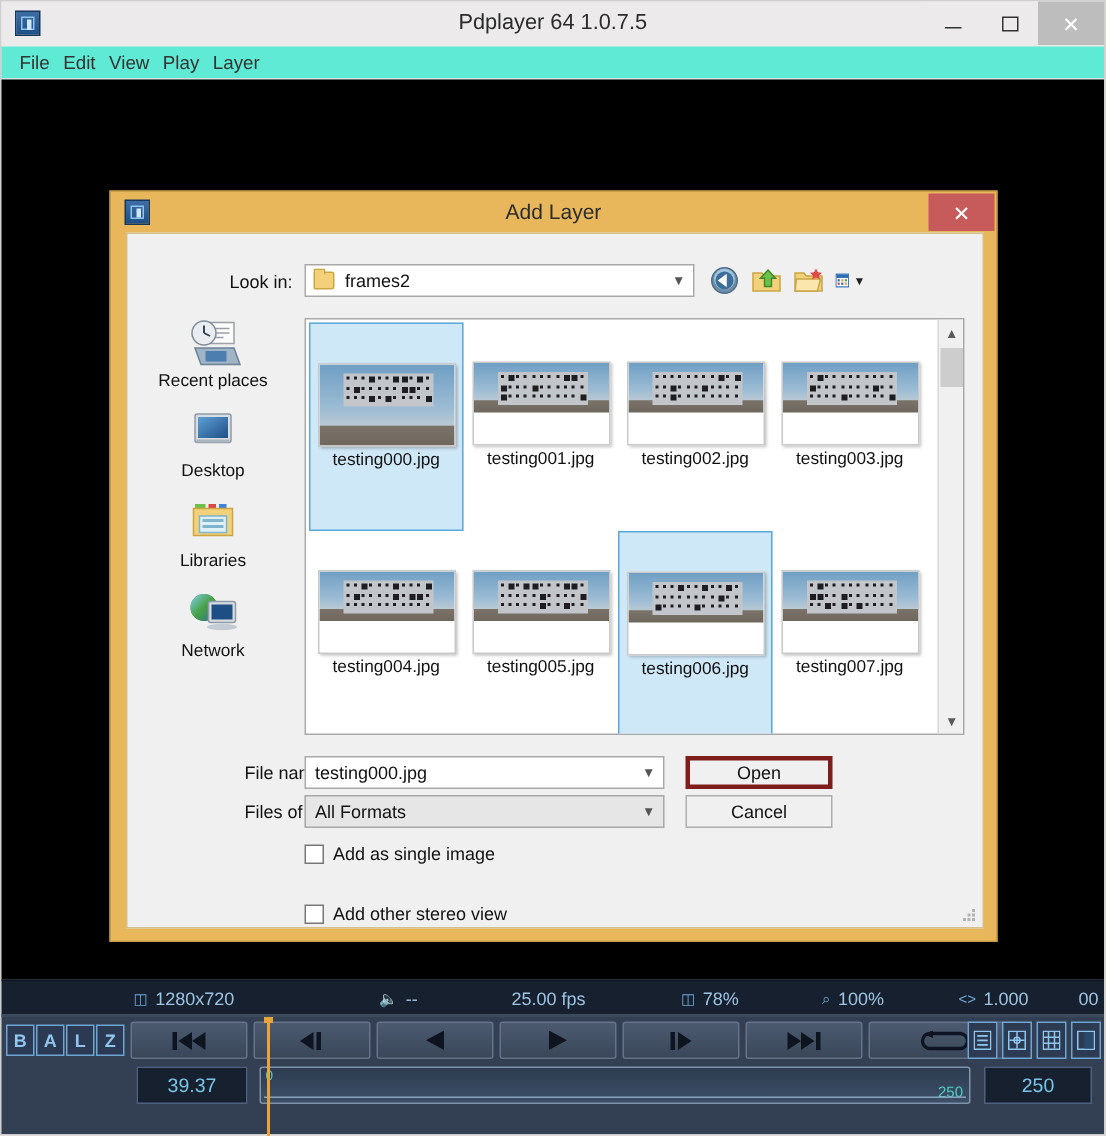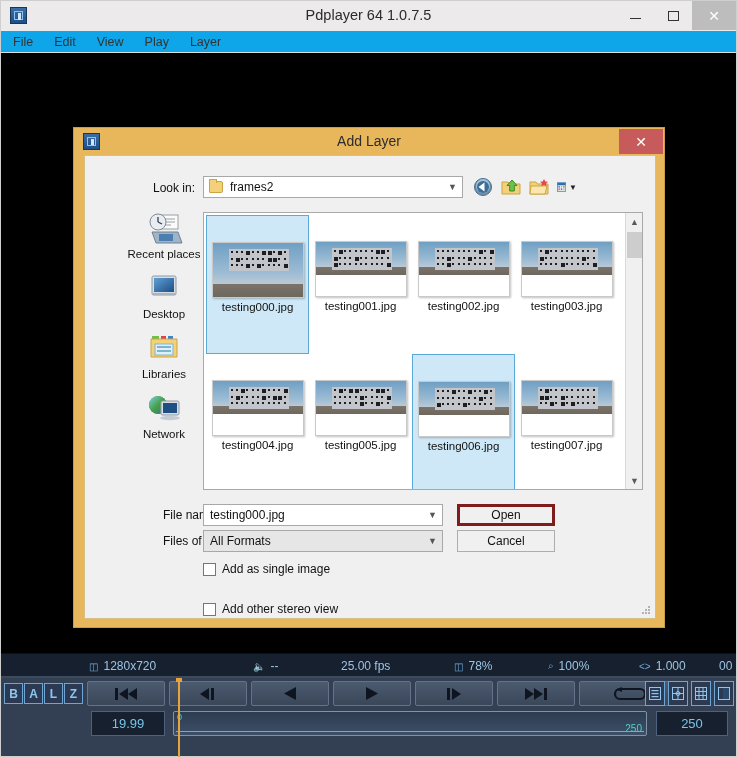--- a/index.html
+++ b/index.html
@@ -48,22 +48,22 @@
     width:38px; height:29px; display:flex; align-items:center; justify-content:center;
     color:#2b2b2b; font-size:13px; background:#eceaea;
   }
   .winbtn .glyph-min { width:11px; height:1px; background:#333; margin-top:6px;}
   .winbtn .glyph-max { width:11px; height:10px; border:1px solid #333;}
   .winbtn.close { width:44px; background:#bdbdbd; color:#fff; font-size:14px; }
 
   
   .menubar {
     position:absolute; left:0; top:30px; width:735px; height:22px;
-    background:#0ea5e9; border-bottom:1px solid #dedede;
-    display:flex; align-items:center; padding-left:12px; gap:21px;
+    background:#5eead4; border-bottom:1px solid #dedede;
+    display:flex; align-items:center; padding-left:12px; gap:9px;
   }
   .menubar .mi { font-size:12.5px; color:#333; }
 
   
   .video-area {
     position:absolute; left:0; top:52px; width:735px; height:600px;
     background:#000;
   }
 
   
@@ -233,21 +233,21 @@
     background:#f0f0f0; border-left:1px solid #d9d9d9;
   }
   .sc-btn {
     width:17px; height:17px; display:flex; align-items:center; justify-content:center;
     font-size:9px; color:#5a5a5a;
   }
   .sc-btn.down { position:absolute; bottom:0; left:0;}
   .sc-thumb { position:absolute; left:1px; top:19px; width:15px; height:26px; background:#cdcdcd; }
 
   
-  .places { position:absolute; left:30px; top:56px; width:98px;text-align:center; }
+  .places { position:absolute; left:8px; top:56px; width:98px;text-align:center; }
   .place { width:98px; height:60px; display:flex; flex-direction:column; align-items:center; margin-bottom:0px;}
   .place-ico { width:40px; height:34px; position:relative; }
   .place-lbl { font-size:11.5px; color:#111; margin-top:2px; }
 
   
   .frow { position:absolute; height:22px; }
   .flabel { position:absolute; font-size:12px; color:#111; }
   .finput {
     position:absolute; left:118px; width:240px; height:22px;
     background:#fff; border:1px solid #a8a8a8; display:flex; align-items:center;
@@ -406,21 +406,21 @@
       </div>
       <div class="rbtn">
         <svg width="12" height="13" viewBox="0 0 12 13">
             <rect x="0.5" y="0.5" width="11" height="12" fill="none" stroke="#8fc5ee"></rect>
             <rect x="5" y="1" width="6" height="11" fill="#2a4a6d"></rect>
           </svg>
       </div>
     </div>
 
     <div class="tl-row">
-      <div class="fps-box">19.99</div>
+      <div class="fps-box">39.37</div>
       <div class="slider">
         <div class="tick-start">0</div>
         <div class="tick-end">250</div>
         <div class="underline"></div>
       </div>
       <div class="end-box">250</div>
       <div class="playhead"></div>
       <div class="playhead-cap"></div>
     </div>
   </div>

